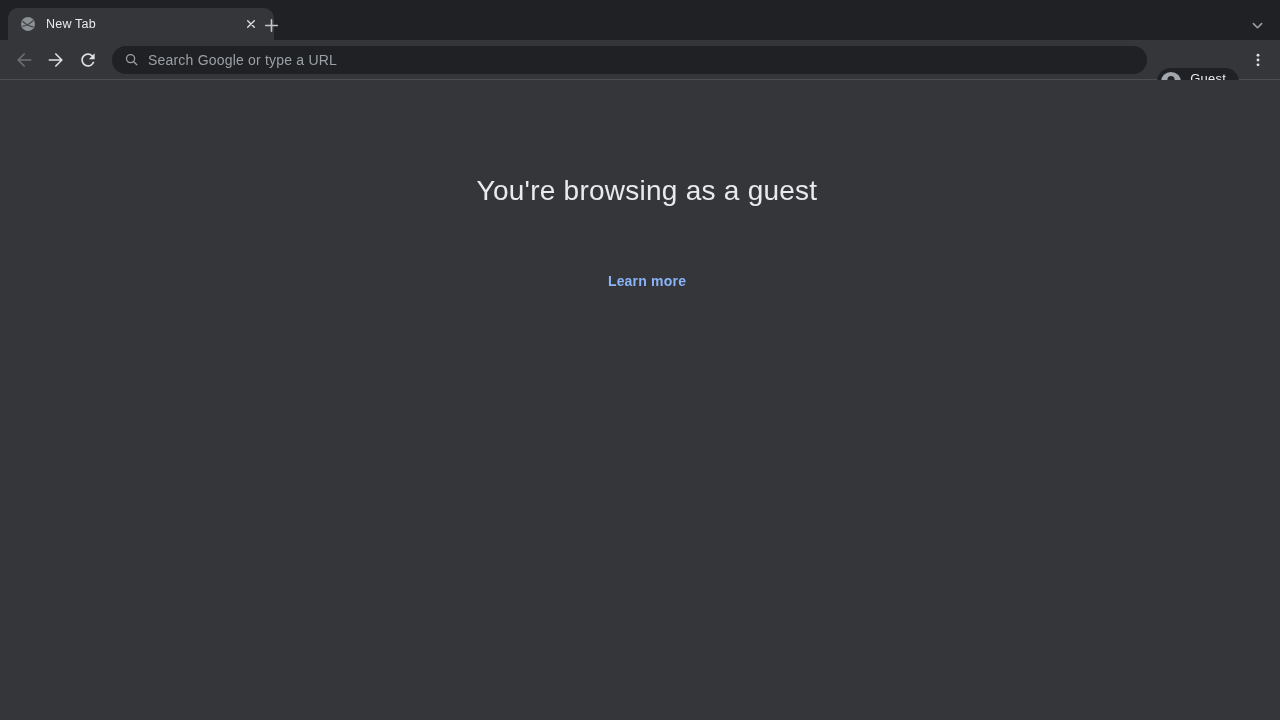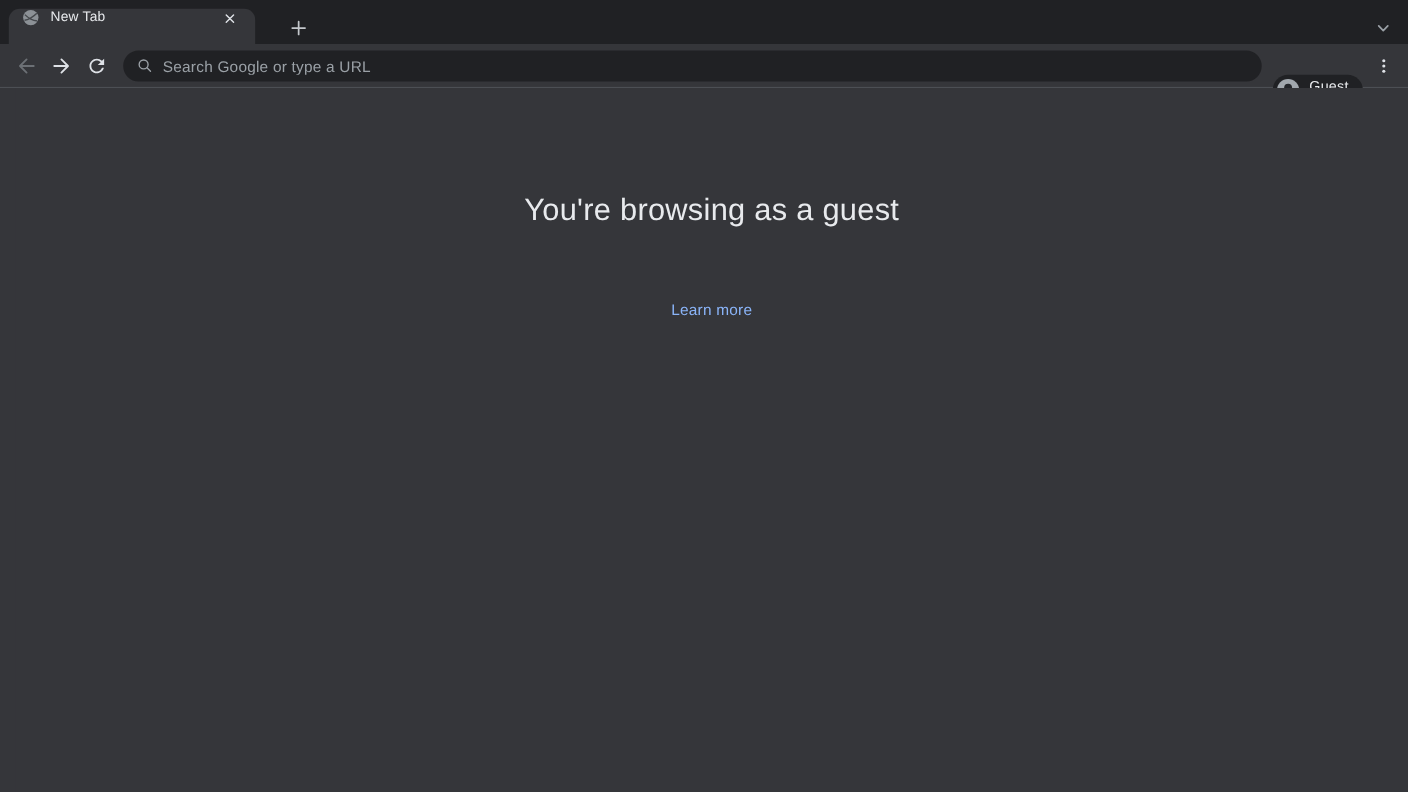--- a/index.html
+++ b/index.html
@@ -9,23 +9,23 @@
     background:#35363a;
     -webkit-font-smoothing:antialiased;
   }
   .window { width:1280px; height:720px; display:flex; flex-direction:column; }
 
   
   .tabstrip {
     height:40px; background:#202124; position:relative; flex:0 0 auto;
   }
   .tab {
-    position:absolute; left:8px; top:8px; width:224px; height:32px;
+    position:absolute; left:8px; top:8px; width:266px; height:32px;
     background:#35363a; border-radius:10px 10px 0 0;
-    display:flex; padding:0 8px 0 12px; cursor:default;
+    display:flex; align-items:center; padding:0 8px 0 12px; cursor:default;
   }
   .favicon { width:16px; height:16px; flex:0 0 auto; display:flex; }
   .tab-title {
     color:#e8eaed; font-size:12.5px; margin-left:10px; flex:1;
     white-space:nowrap; overflow:hidden; letter-spacing:.2px;
   }
   .tab-close {
     width:18px; height:18px; border:none; background:transparent; border-radius:50%;
     display:flex; align-items:center; justify-content:center; cursor:pointer; margin-right:6px;
   }
@@ -87,21 +87,21 @@
     font-size:28px; font-weight:400; color:#e8eaed; letter-spacing:.25px;
     margin-bottom:27px;
   }
   .page-desc {
     width:420px; margin:0 auto; text-align:left;
     font-size:14px; line-height:20.5px; color:#dadce0; letter-spacing:.15px;
     white-space:pre-line;
   }
   .learn-more {
     display:inline-block; margin-top:39px; text-decoration:none;
-    color:#8ab4f8; font-size:14px; font-weight:400; letter-spacing:.2px; cursor:pointer;
+    color:#8ab4f8; font-size:14px; font-weight:700; letter-spacing:.2px; cursor:pointer;
   }
 </style>
 </head>
 <body>
 
 <div class="window">
 
   <div class="tabstrip">
     <div class="tab">
       <span class="favicon">

